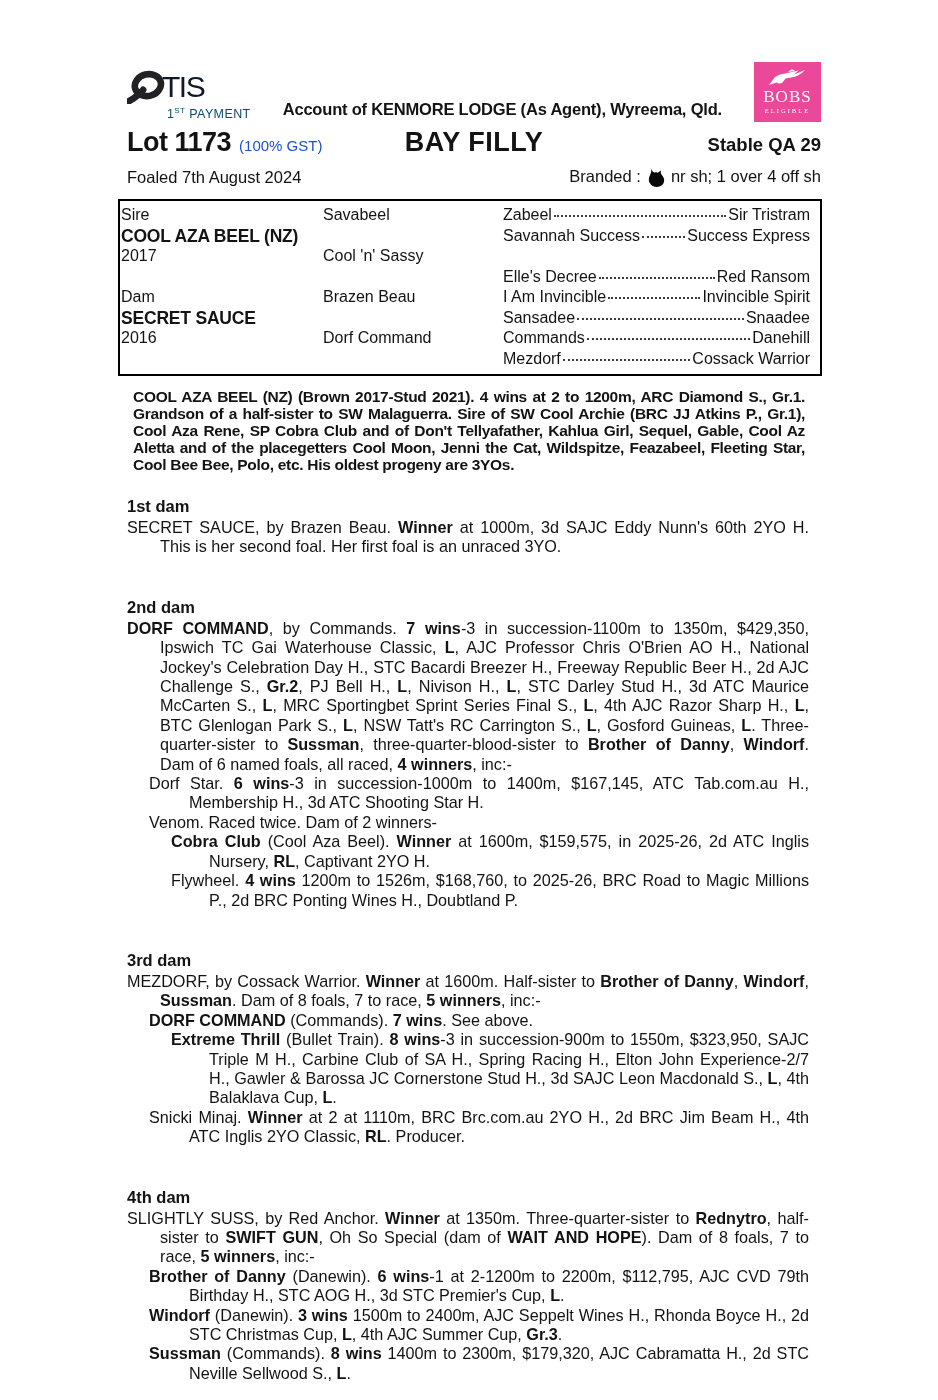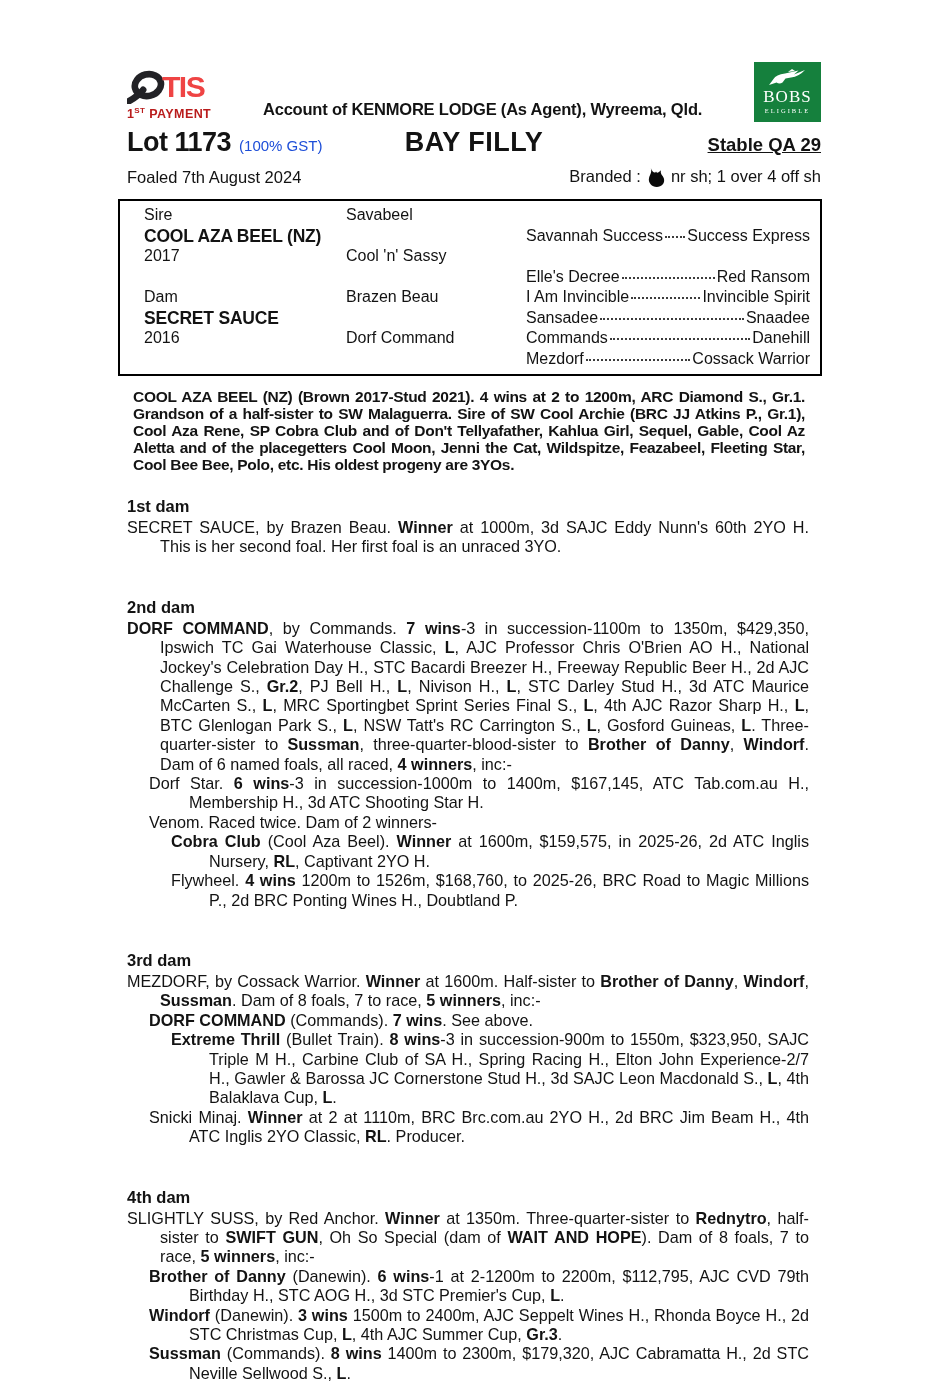--- a/index.html
+++ b/index.html
@@ -7,45 +7,45 @@
     position:relative; width:938px; height:1400px; background:#ffffff;
     font-family:"Liberation Sans","DejaVu Sans",sans-serif; color:#131313;
     overflow:hidden; margin:0 auto;
   }
   .content { position:absolute; left:127px; top:62px; width:694px; }
 
   
   .header-top { display:flex; align-items:flex-end; justify-content:space-between; height:60px; }
   .qtis { display:flex; flex-direction:column; line-height:1; padding-bottom:1px; }
   .qtis-row { display:flex; align-items:center; }
-  .qtis-tis { font-size:30px; font-weight:bold; letter-spacing:-1.5px; color:#ef4444; margin-left:-3px; }
-  .qtis-sub { font-size:12.5px; font-weight:bold; letter-spacing:.4px; color:#b91c1c; margin-top:3px; }
+  .qtis-tis { font-size:30px; font-weight:normal; letter-spacing:-1.5px; color:#0f172a; margin-left:-3px; }
+  .qtis-sub { font-size:12.5px; font-weight:normal; letter-spacing:.4px; color:#0c4a6e; margin-top:3px;margin-left:40px; }
   .qtis-sub sup { font-size:8px; }
   .account { font-weight:bold; font-size:16.5px; letter-spacing:-0.2px; padding-bottom:3px; white-space:nowrap; }
   .bobs {
-    width:67px; height:60px; background:#15803d; color:#fff;
+    width:67px; height:60px; background:#ec4899; color:#fff;
     display:flex; flex-direction:column; align-items:center; justify-content:center; line-height:1;
   }
   .bobs-name { font-family:"Liberation Serif","DejaVu Serif",serif; font-size:17px; letter-spacing:1px; margin-top:2px; }
   .bobs-sub  { font-family:"Liberation Serif","DejaVu Serif",serif; font-size:6.5px; letter-spacing:2px; margin-top:3px; }
 
   .lot-row { display:grid; grid-template-columns:1fr auto 1fr; align-items:baseline; margin-top:5px; }
   .lot-left { display:flex; align-items:baseline; gap:8px;text-align:right; }
   .lot-label { font-size:27px; font-weight:bold; letter-spacing:-0.5px; }
   .gst { font-size:15px; color:#1d4ed8; }
   .filly { font-size:27px; font-weight:bold; letter-spacing:0.5px; }
-  .stable { font-size:18.5px; font-weight:bold; justify-self:end;text-decoration:underline; }
+  .stable { font-size:18.5px; font-weight:bold; justify-self:end; }
 
   .foaled-row { display:flex; justify-content:space-between; align-items:center; margin-top:9px; font-size:16.5px; }
   .branded { display:flex; gap:5px; }
 
   
   .ped {
     margin:11px 0 0 -9px; width:704px; box-sizing:border-box;
-    border:2px solid #000; padding:4px 10px 5px 24px;
+    border:2px solid #000; padding:4px 10px 5px 1px;
   }
   .ped-row { display:grid; grid-template-columns:202px 180px 1fr; align-items:center; height:20.5px; font-size:16px; }
   .c1.big { font-weight:bold; font-size:17.5px; letter-spacing:-0.2px; }
   .gen { display:flex; align-items:baseline; min-width:0; }
   .gen .leader { flex:1; position:relative; min-width:10px; }
   .gen .leader::after { content:""; position:absolute; left:2px; right:2px; bottom:3px; border-bottom:2px dotted #3c3c3c; }
 
   
   .sire {
     margin:12px 0 0; padding:0 16px 0 6px; text-align:justify;
@@ -111,20 +111,25 @@
           <path d="M4.5 1 C6 5 4 7.5 2.8 11 C1.2 16.5 6 21 10.8 21 C15.8 21 19.8 17 18.2 11.8 C17.2 8.8 14.2 7.8 15.2 3.5 C12.5 5.8 11.2 7 10 4.6 C9 7 6.5 6 4.5 1 Z"></path>
         </svg>
         <span>nr sh; 1 over 4 off sh</span>
       </span>
     </div>
 
     <div class="ped" id="pedigree-rows">
   <div class="ped-row">
     <div class="c1">Sire</div>
     <div class="c2">Savabeel</div>
+    <div class="gen">
+      <span class="ga">Zabeel</span>
+      <span class="leader"></span>
+      <span class="gb">Sir Tristram</span>
+    </div>
   </div>
 
   <div class="ped-row">
     <div class="c1 big">COOL AZA BEEL (NZ)</div>
     <div class="c2"></div>
     <div class="gen">
       <span class="ga">Savannah Success</span>
       <span class="leader"></span>
       <span class="gb">Success Express</span>
     </div>

